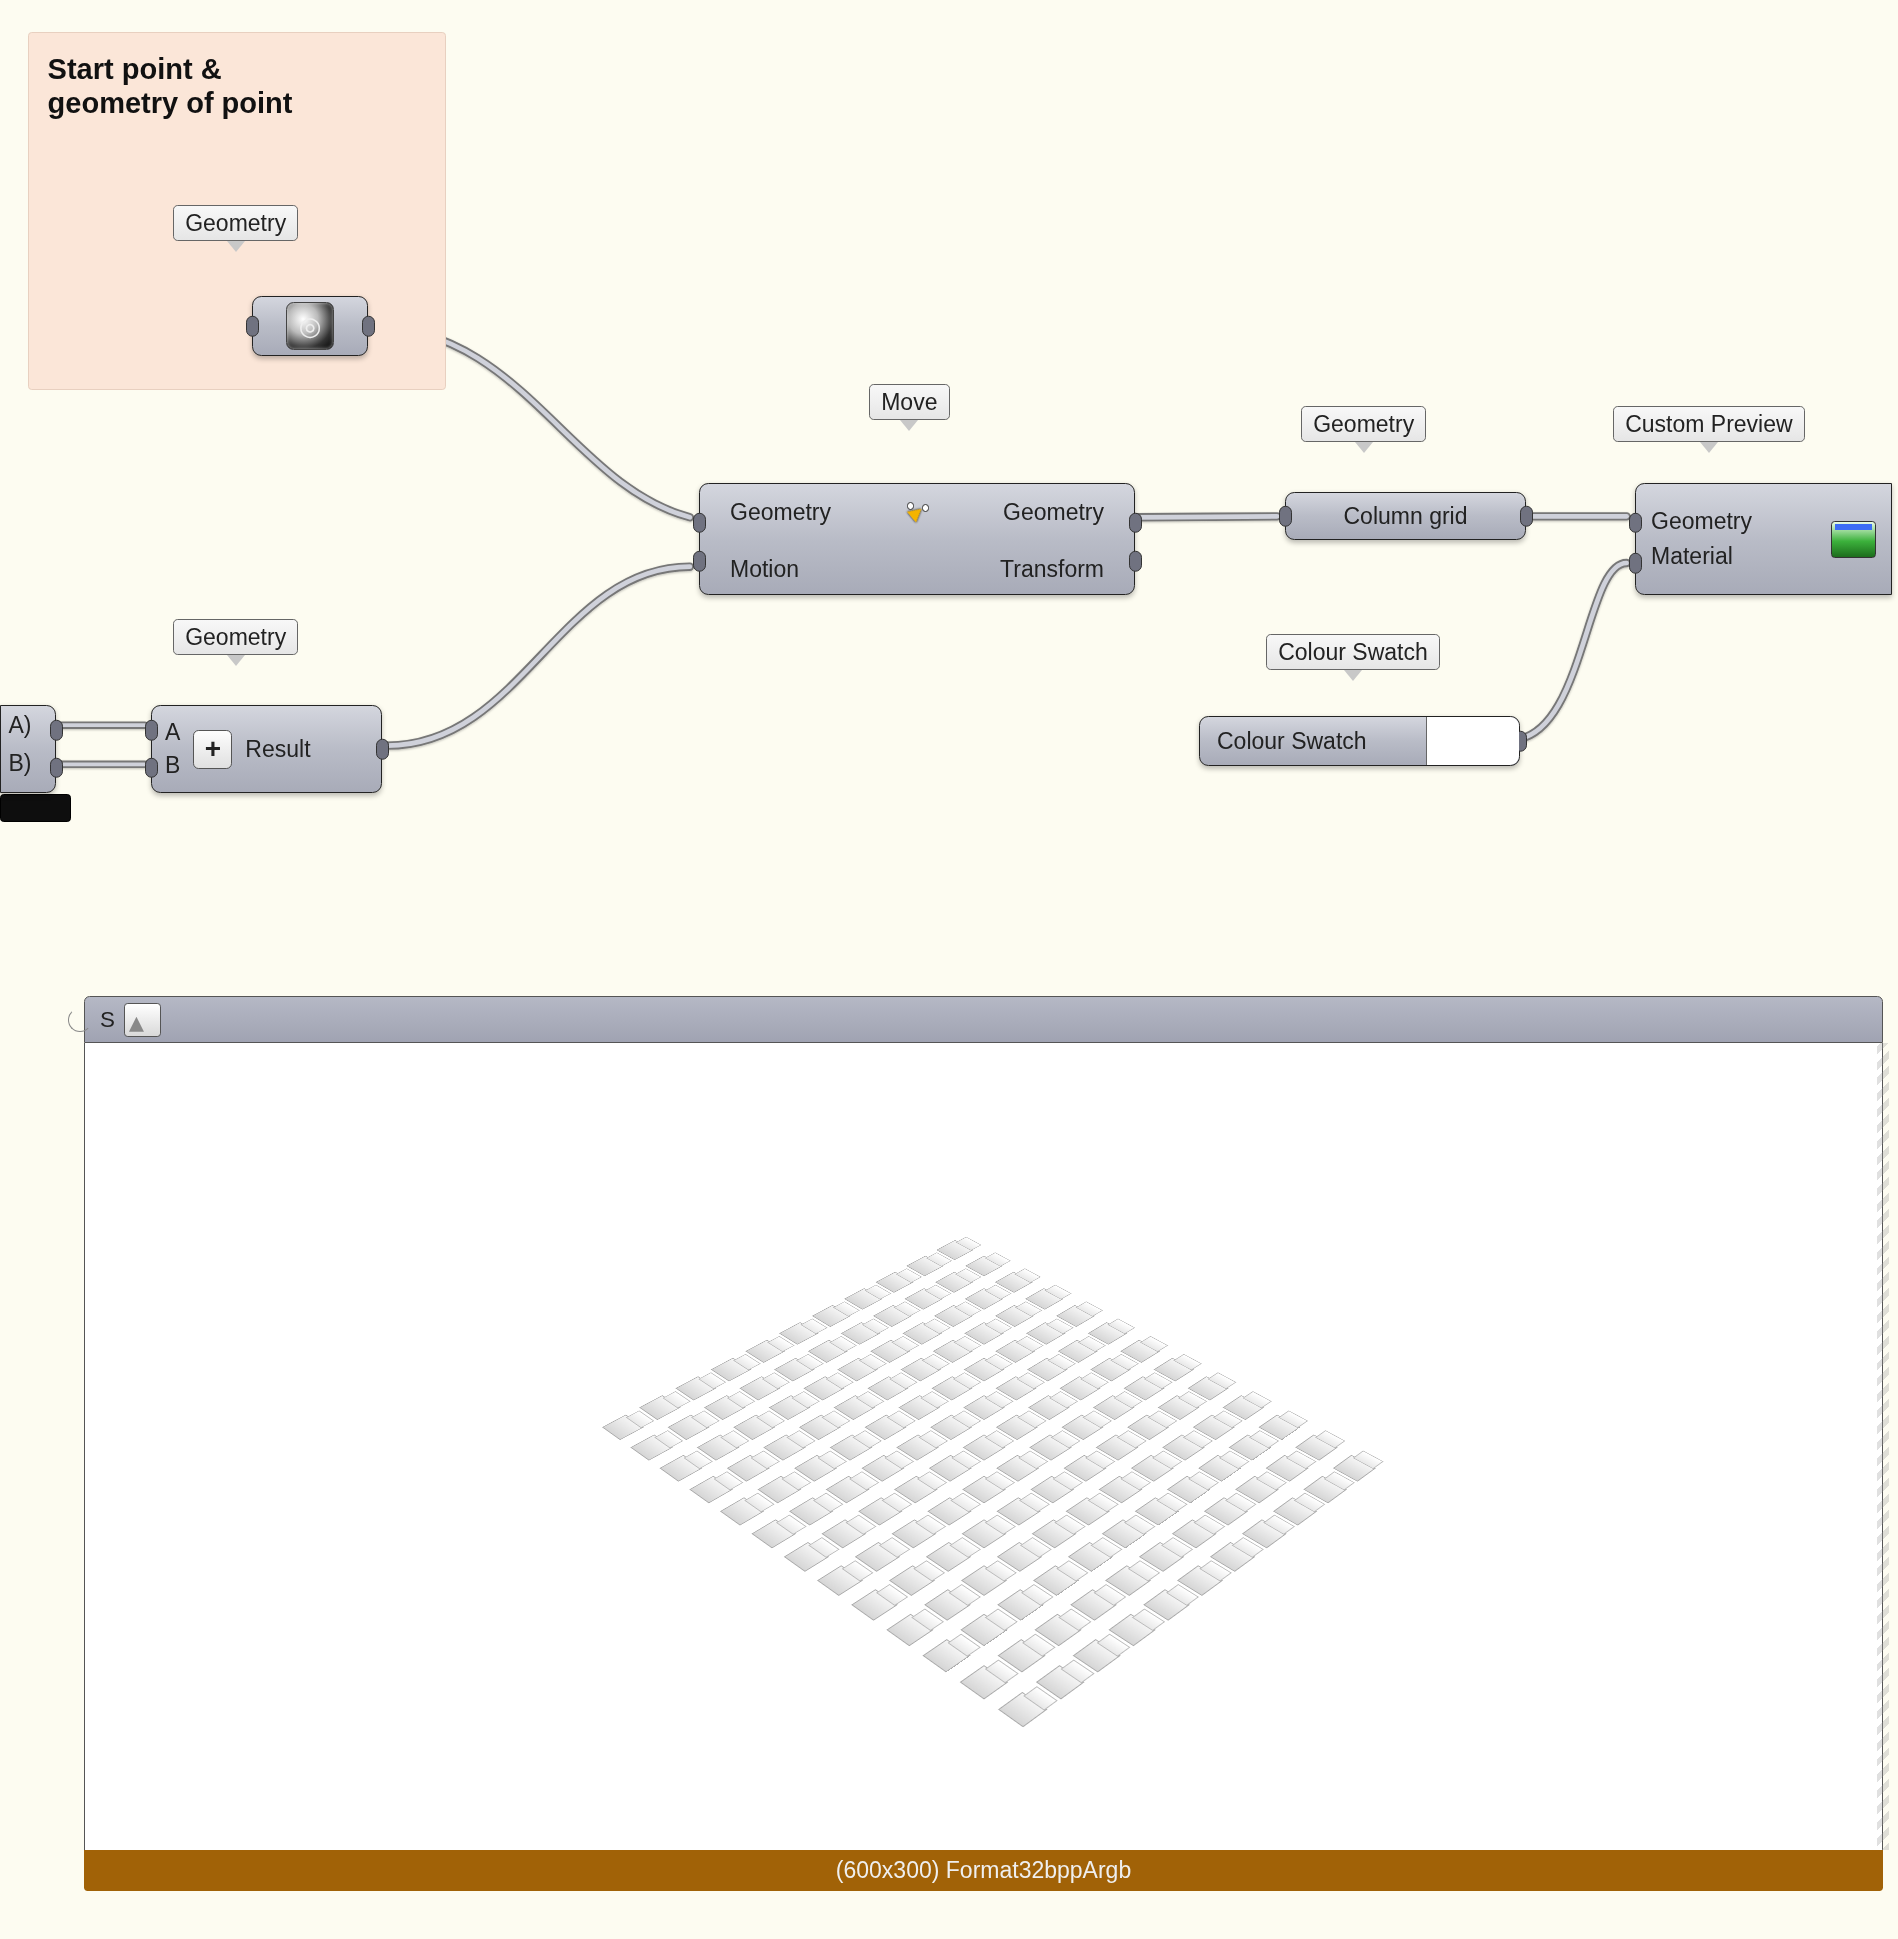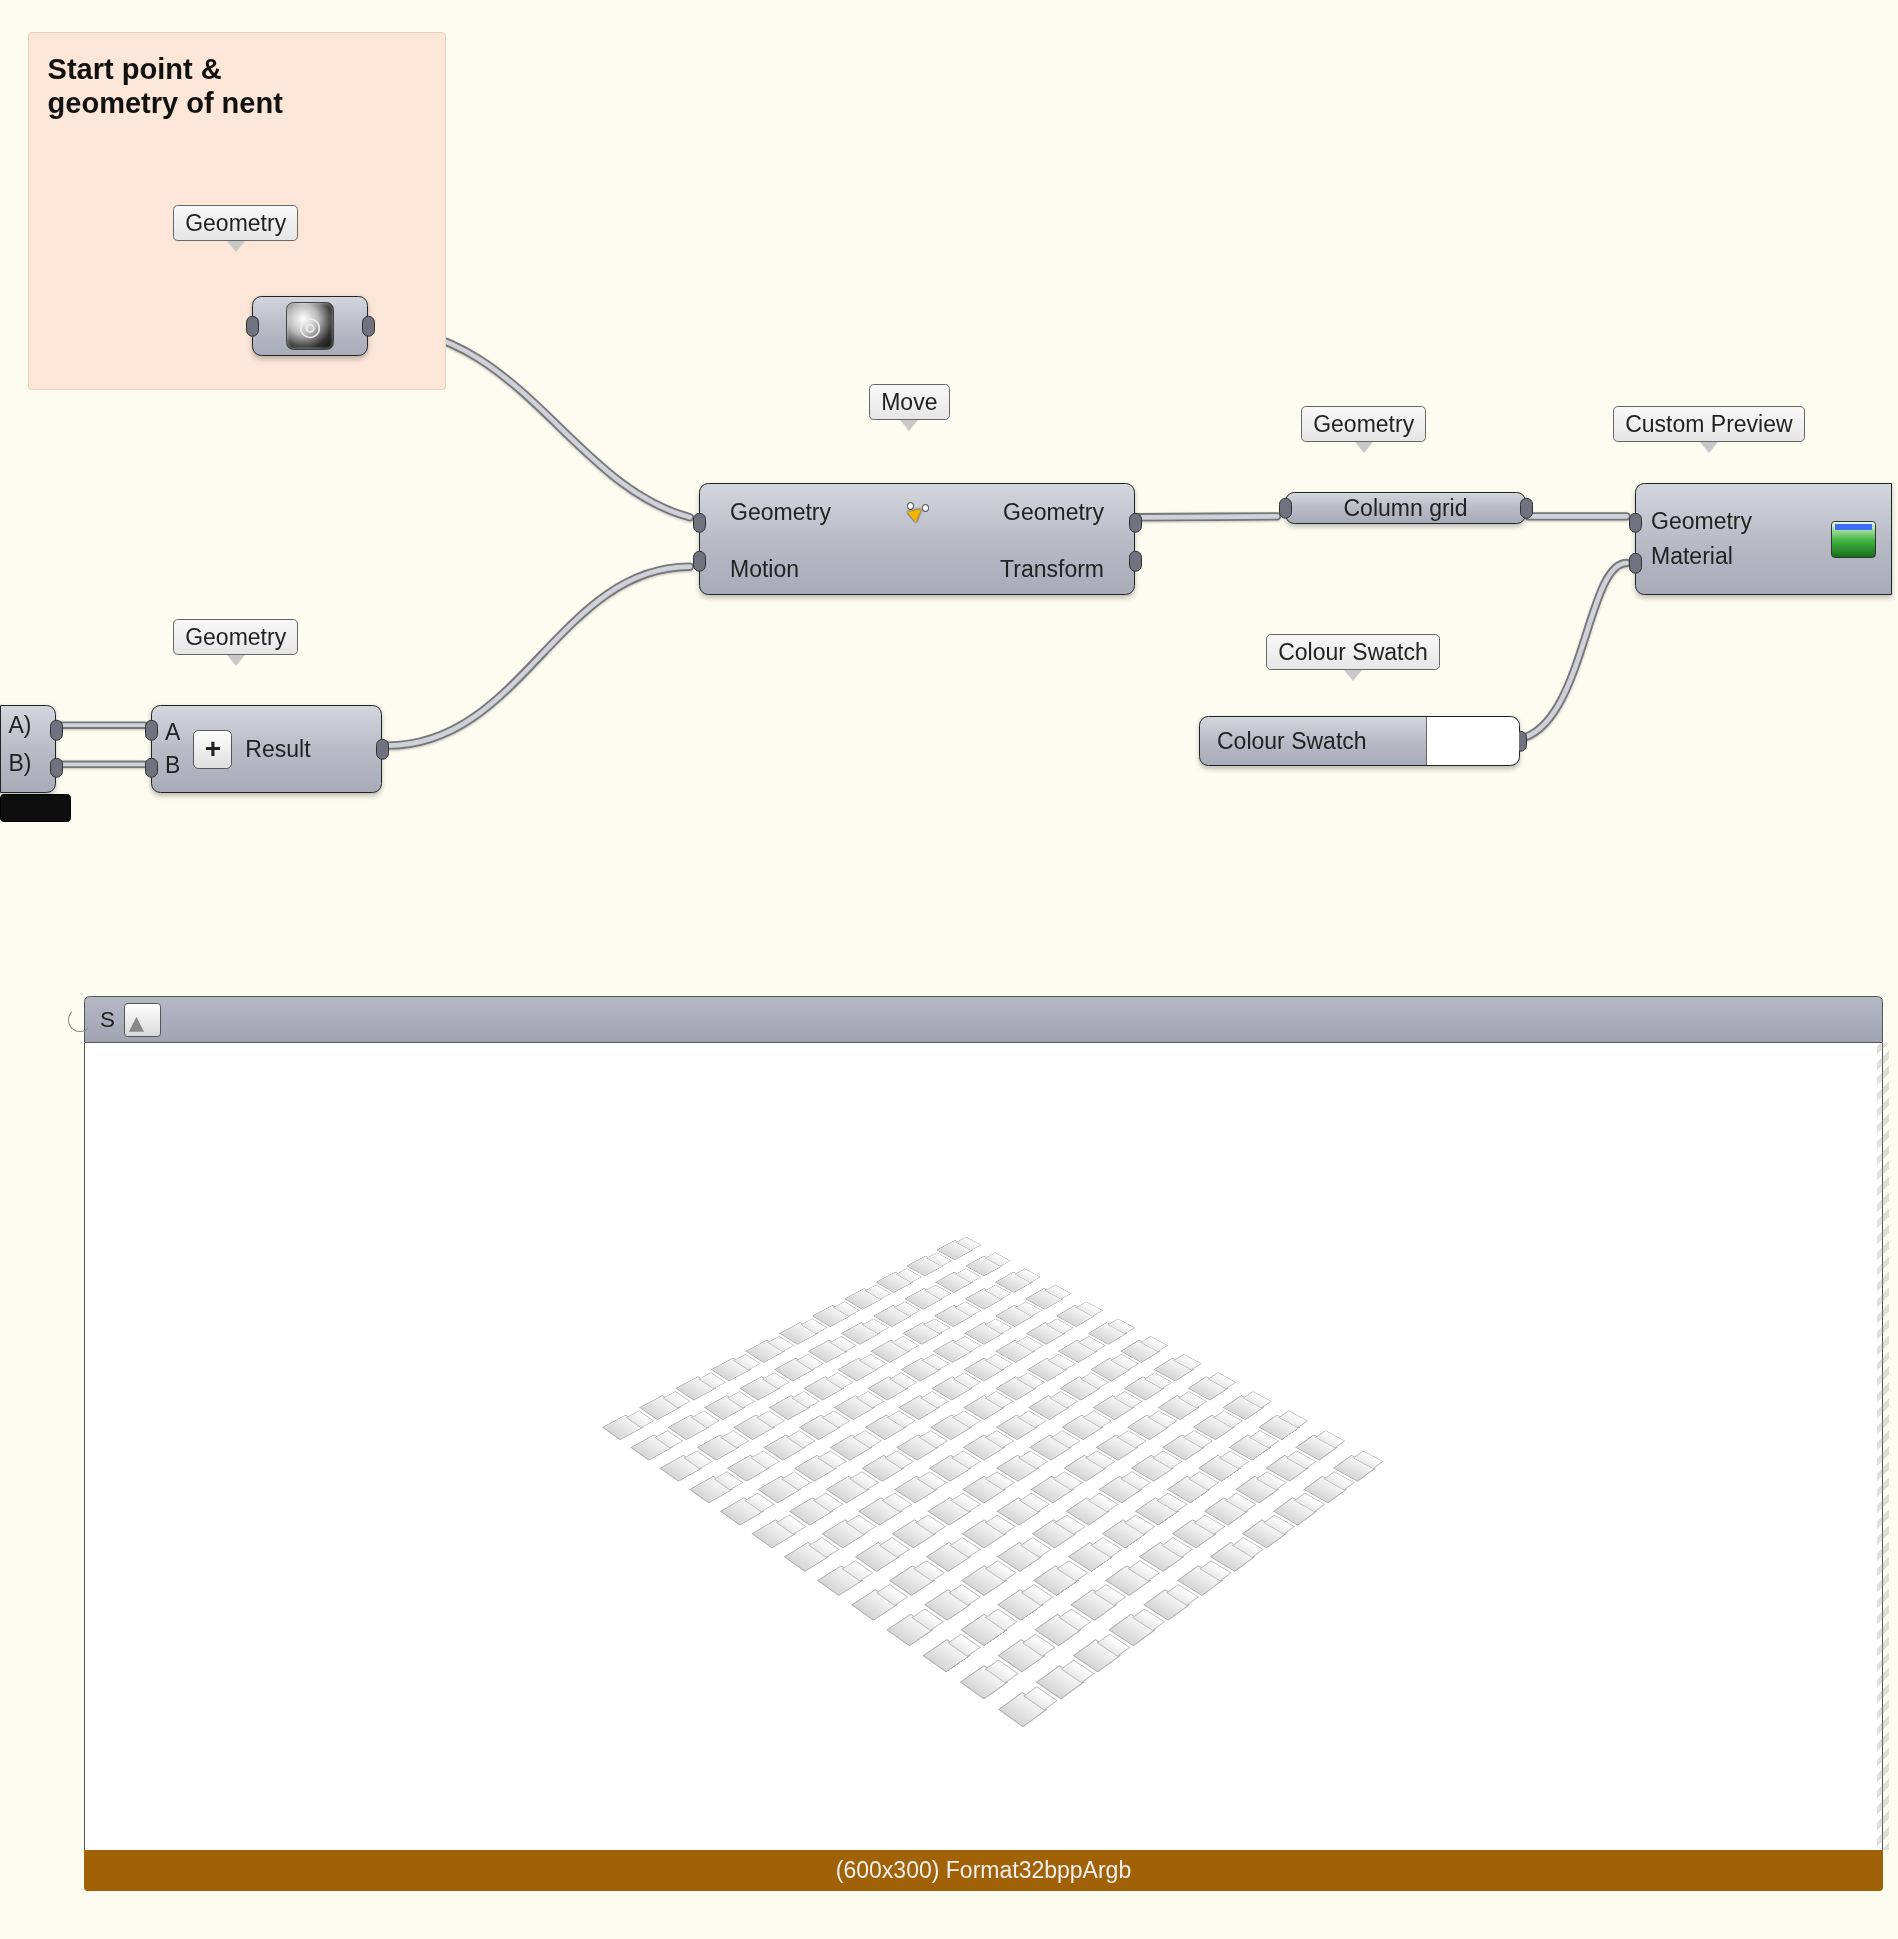--- a/index.html
+++ b/index.html
@@ -277,21 +277,21 @@
     <path d="M 1640 554 C 1690 554, 1700 554, 1745 554"></path>
     <path d="M 1640 554 C 1690 554, 1700 554, 1745 554" stroke="#cfd1da" stroke-width="5"></path>
     <path d="M 1620 794 C 1700 794, 1700 604, 1745 604"></path>
     <path d="M 1620 794 C 1700 794, 1700 604, 1745 604" stroke="#cfd1da" stroke-width="5"></path>
   </g>
 </svg>
 
 <div class="group-box z2" style="left:28px;top:32px;width:418px;height:358px;">
   <div class="group-title">
     <span>Start point &amp;</span><br>
-    <span>geometry of nent</span>
+    <span>geometry of point</span>
   </div>
 </div>
 <div class="label-tag z2" style="left:173px;top:205px;">Geometry</div>
 <div class="node z2" style="left:252px;top:296px;width:116px;height:60px;">
   <div class="grip left"></div>
   <div class="grip right"></div>
   <div class="center-icon swirl-icon">◎</div>
 </div>
 
 <div class="label-tag z2" style="left:869px;top:384px;">Move</div>
@@ -332,21 +332,21 @@
     <div style="display:flex;flex-direction:column;gap:5.6px;">
       <span>A</span>
       <span>B</span>
     </div>
     <div class="plus-icon">+</div>
     <span>Result</span>
   </div>
 </div>
 
 <div class="label-tag z2" style="left:1301px;top:406px;">Geometry</div>
-<div class="node z2" style="left:1285px;top:492px;width:241px;height:32px;display:flex;align-items:center;justify-content:center;">
+<div class="node z2" style="left:1285px;top:492px;width:241px;height:48px;display:flex;align-items:center;justify-content:center;">
   <div class="grip left"></div>
   <div class="grip right"></div>
   <span>Column grid</span>
 </div>
 
 <div class="label-tag z2" style="left:1266px;top:634px;">Colour Swatch</div>
 <div class="node z2" style="left:1199px;top:716px;width:321px;height:50px;display:flex;align-items:center;padding-left:17px;">
   <div class="grip right"></div>
   <span>Colour Swatch</span>
   <div class="swatch-white"></div>

